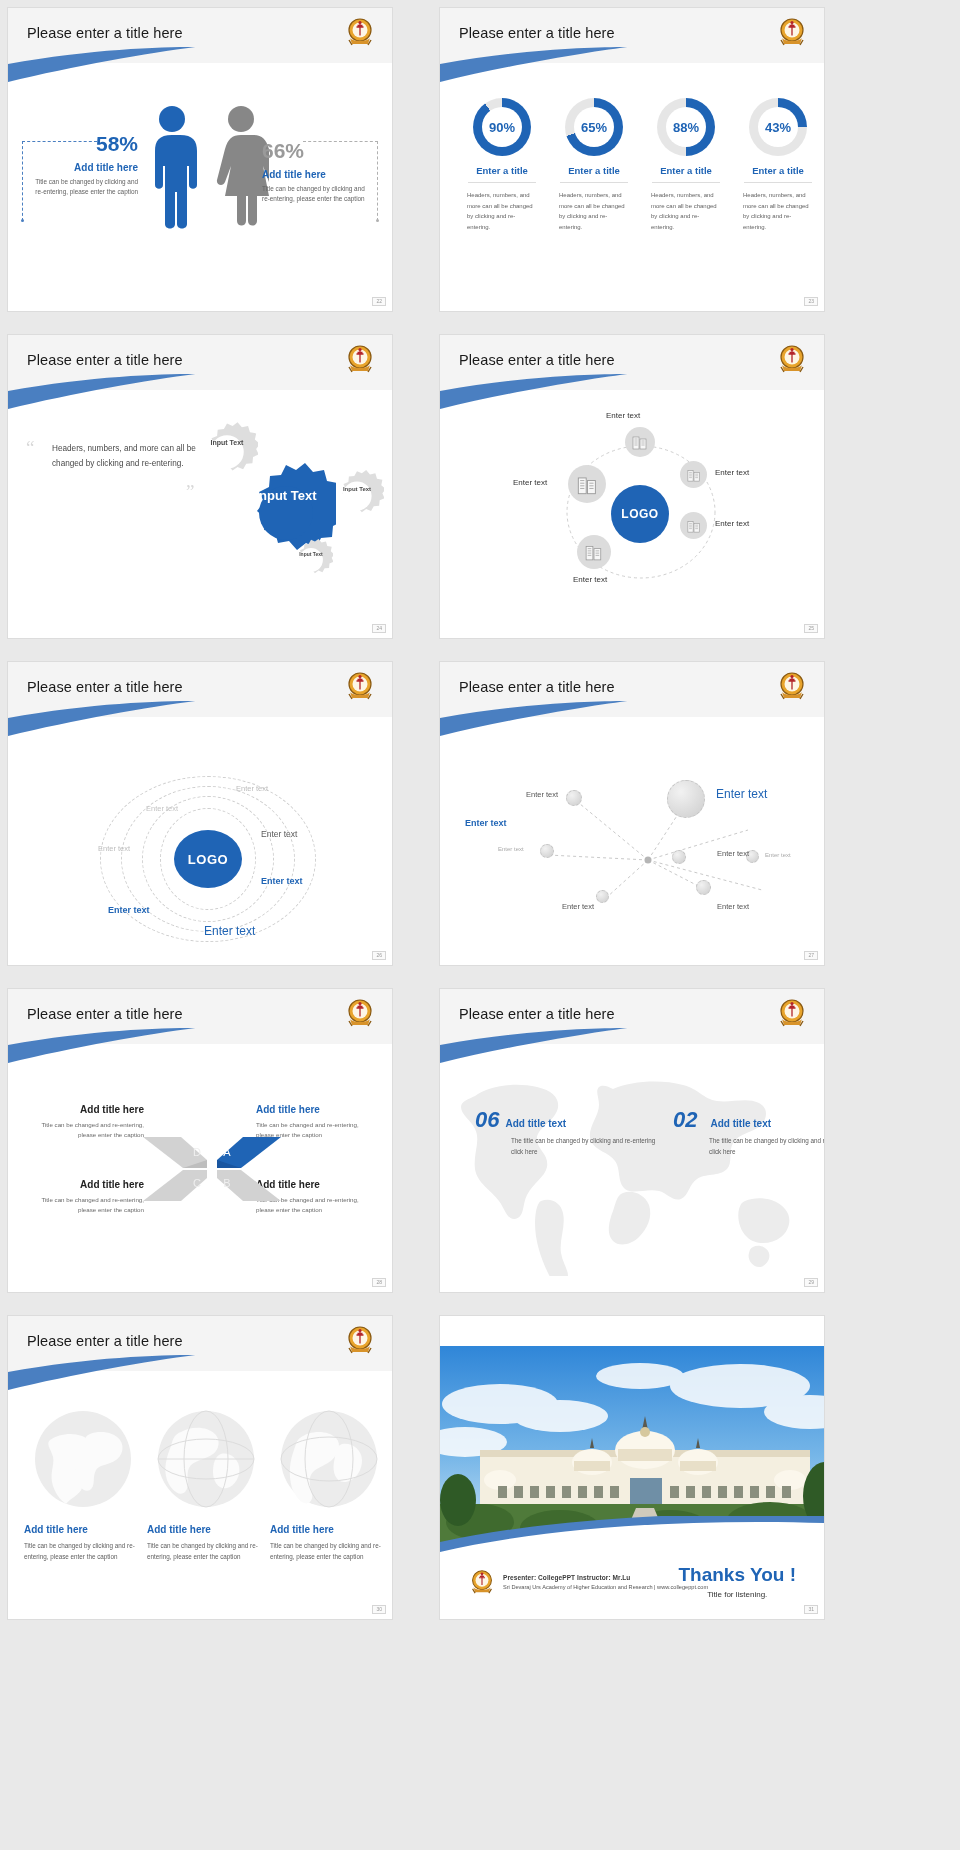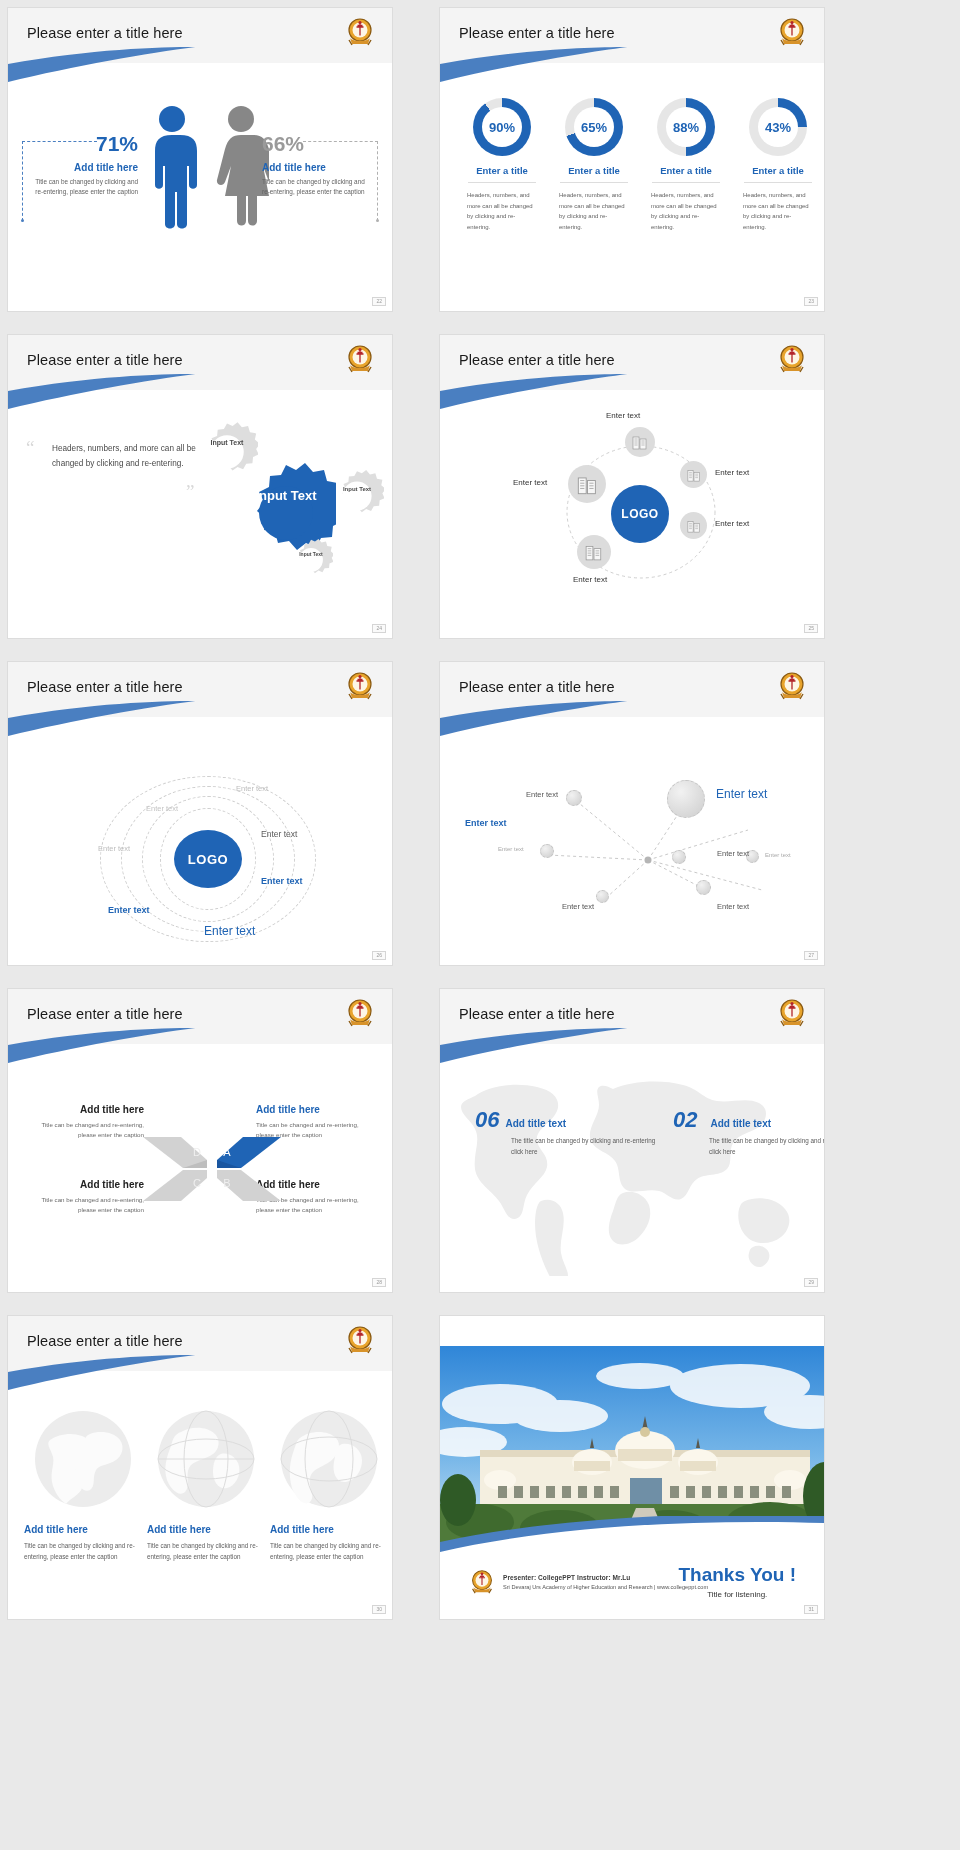--- a/index.html
+++ b/index.html
@@ -117,36 +117,36 @@
       <path d="M0 20 C 80 2, 150 0, 410 -4 L410 -10 L0 -10 Z" fill="#f4f4f4"></path>
       <path d="M0 18 C 90 3, 160 1, 200 1 C 150 7, 70 20, 0 36 Z" fill="#4a7fc1"></path>
     </svg>
 
     <div class="dashbox-l"></div>
     <div class="dot" style="left:13px;top:211px;background:#4a7fc1;"></div>
     <div class="dashbox-r"></div>
     <div class="dot" style="right:13px;top:211px;background:#b0b0b0;"></div>
 
     <div class="s1-block" style="left:25px;top:124px;text-align:right;">
-      <div class="s1-pct blue">71%</div>
+      <div class="s1-pct blue">58%</div>
       <div class="addtitle" style="margin-top:6px;">Add title here</div>
       <div class="bodytxt" style="margin-top:4px;">Title can be changed by clicking and re-entering, please enter the caption</div>
     </div>
 
     <svg style="position:absolute;left:138px;top:96px;width:52px;height:125px;" viewBox="0 0 52 125">
       <circle cx="26" cy="15" r="13" fill="#1f64b5"></circle>
       <path d="M26 31c-13 0-17 6-17 16v34c0 5 8 5 8 0V62h2v58c0 6 10 6 10 0V88h2v32c0 6 10 6 10 0V62h2v19c0 5 8 5 8 0V47c0-10-4-16-17-16z" fill="#1f64b5"></path>
     </svg>
 
     <svg style="position:absolute;left:205px;top:96px;width:56px;height:125px;" viewBox="0 0 56 125">
       <circle cx="28" cy="15" r="13" fill="#878787"></circle>
       <path d="M28 31c-9 0-13 4-16 14L4 76c-1 5 6 7 8 2l6-16 -6 30h12v25c0 6 9 6 9 0V92h2v25c0 6 9 6 9 0V92h12l-6-30 6 16c2 5 9 3 8-2l-8-31c-3-10-7-14-16-14z" fill="#878787"></path>
     </svg>
 
-    <div class="s1-block" style="right:25px;top:124px;text-align:left;">
+    <div class="s1-block" style="right:25px;top:131px;text-align:left;">
       <div class="s1-pct grey">66%</div>
       <div class="addtitle" style="margin-top:6px;">Add title here</div>
       <div class="bodytxt" style="margin-top:4px;">Title can be changed by clicking and re-entering, please enter the caption</div>
     </div>
     <div class="pg">22</div>
   </div>
 
   <div class="slide">
     <div class="hdr"></div>
     <div class="hdr-title">Please enter a title here</div>

